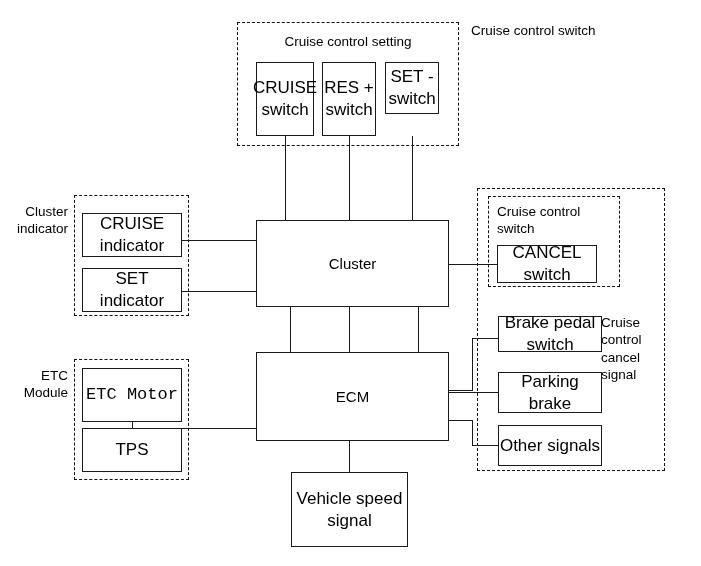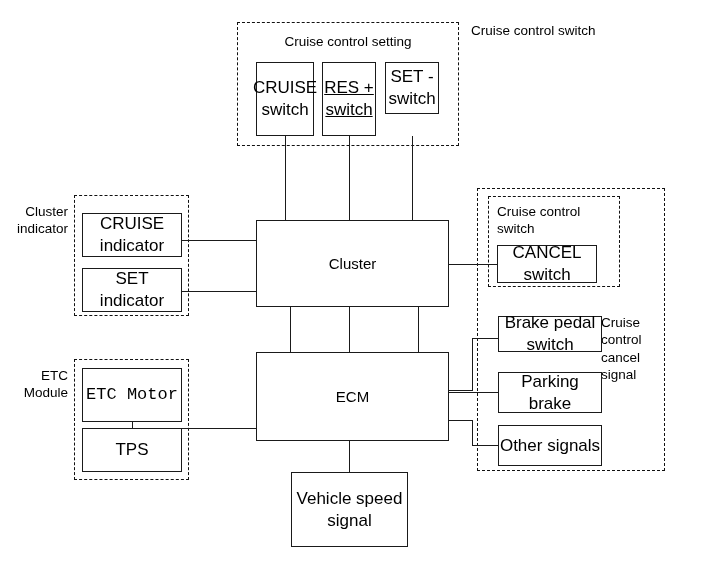--- a/index.html
+++ b/index.html
@@ -76,21 +76,21 @@
 <div id="canvas">
 
   <div class="group" style="left:237px; top:22px; width:222px; height:124px;"></div>
 
   <div class="label" style="left:237px; top:33px; width:222px;">Cruise control setting</div>
 
   <div class="label lft" style="left:471px; top:22px; width:200px;">Cruise control switch</div>
 
   <div class="box" style="left:256px; top:62px; width:58px; height:74px;">CRUISE
 switch</div>
-  <div class="box" style="left:322px; top:62px; width:54px; height:74px;text-decoration:underline;">RES +
+  <div class="box" style="left:322px; top:62px; width:54px; height:74px;">RES +
 switch</div>
   <div class="box" style="left:385px; top:62px; width:54px; height:52px;">SET -
 switch</div>
 
   <div class="vline" style="left:285px; top:136px; height:84px;"></div>
   <div class="vline" style="left:349px; top:136px; height:84px;"></div>
   <div class="vline" style="left:412px; top:136px; height:84px;"></div>
 
   <div class="group" style="left:74px; top:195px; width:115px; height:121px;"></div>
 

